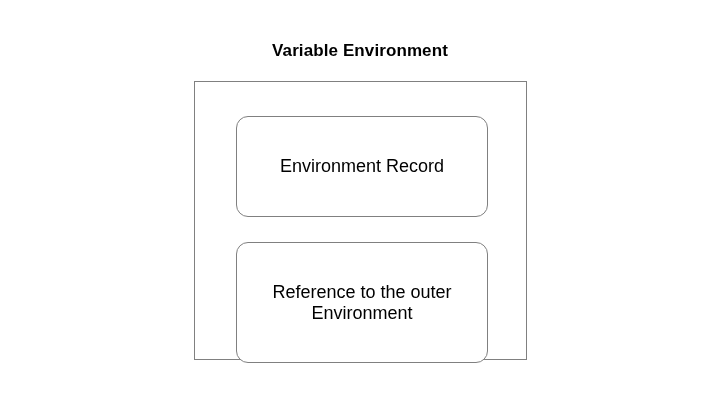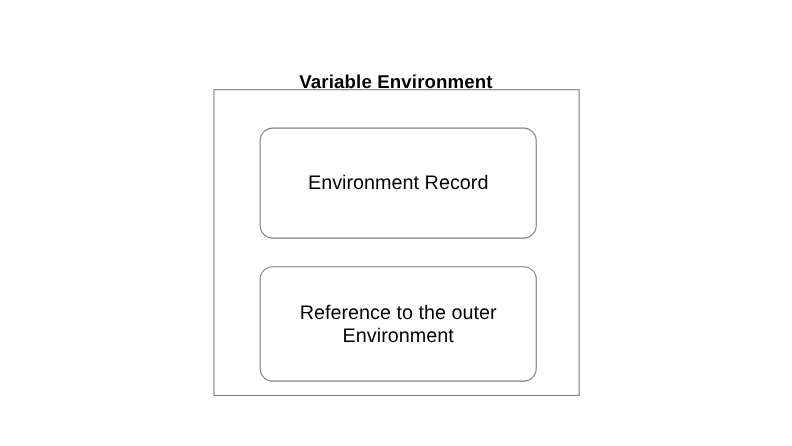--- a/index.html
+++ b/index.html
@@ -29,21 +29,20 @@
     left: 0;
     top: 39px;
     width: 720px;
     text-align: center;
     font-size: 17px;
     font-weight: bold;
     color: #000000;
     letter-spacing: 0.1px;
     line-height: 24px;
     white-space: nowrap;
-    margin-top: 24px;
   }
 
   
   #variable-environment-box {
     position: absolute;
     left: 194px;
     top: 81px;
     width: 333px;
     height: 279px;
     box-sizing: border-box;
@@ -67,21 +66,21 @@
     text-align: center;
   }
 
   #environment-record-box {
     top: 34px;            
     height: 101px;
   }
 
   #outer-environment-reference-box {
     top: 160px;           
-    height: 105px;
+    height: 121px;
   }
 
   .inner-box-label {
     font-size: 18px;
     font-weight: normal;
     color: #000000;
     line-height: 21px;
     padding: 0 12px;
     white-space: pre-line;
   }

